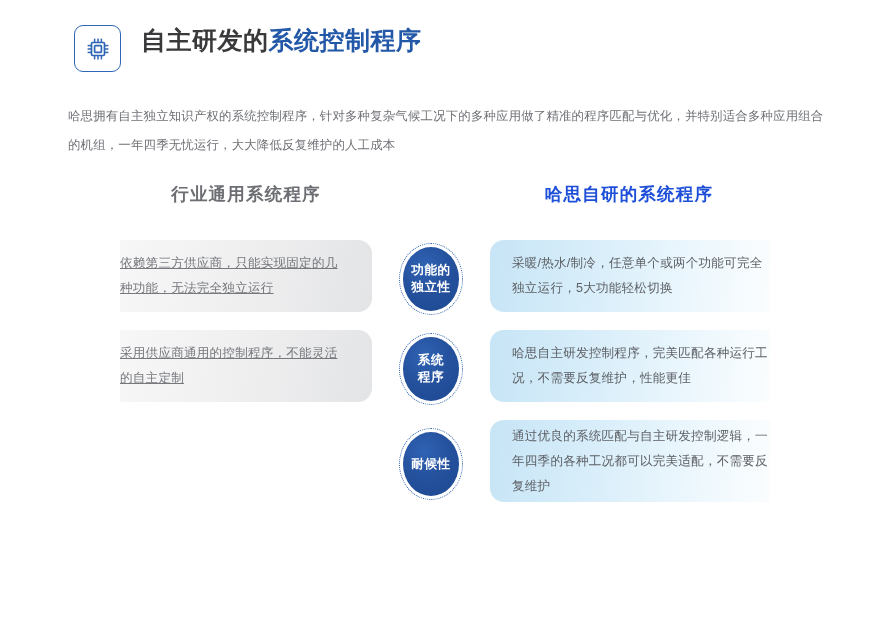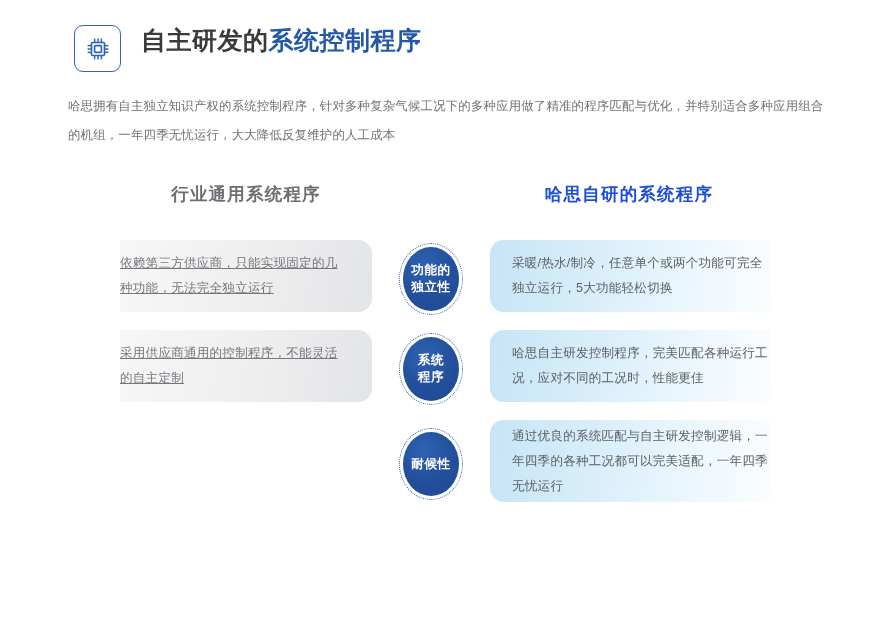--- a/index.html
+++ b/index.html
@@ -25,21 +25,21 @@
   .head-title { font-size:25px; line-height:32px; font-weight:700; letter-spacing:.5px; white-space:nowrap; }
   .head-title .t-dark { color:#3a3a3c; }
   .head-title .t-blue { color:#2358a8; }
   .head-sub {
     margin-top:7px; font-size:7.4px; letter-spacing:1.35px;
     color:#c3c5c9; font-weight:400; white-space:nowrap;
   }
 
   
   .intro {
-    position:absolute; left:68px; top:92px; width:760px;
+    position:absolute; left:68px; top:102px; width:760px;
     font-size:12.4px; line-height:29px; color:#6f7176; letter-spacing:.2px;
   }
 
   
   .vs-head { position:absolute; left:0; top:176px; width:890px; height:42px; }
   .vs-left {
     position:absolute; left:120px; width:252px; text-align:center;
     font-size:17.5px; font-weight:700; color:#6c6e73; letter-spacing:1.2px; top:6px;
   }
   .vs-mid {
@@ -173,31 +173,31 @@
         <span class="txt">采用供应商通用的控制程序，不能灵活的自主定制</span>
       </div>
       <div class="badge-wrap">
         <div class="badge">
           <span class="ring"></span>
           <span class="disc"></span>
           <span class="blabel"><span>系统</span><br><span>程序</span></span>
         </div>
       </div>
       <div class="card card-right">
-        <span class="txt">哈思自主研发控制程序，完美匹配各种运行工况，应对不同的工况时，性能更佳</span>
+        <span class="txt">哈思自主研发控制程序，完美匹配各种运行工况，不需要反复维护，性能更佳</span>
       </div>
     </div>
 
     <div class="row r3">
       <div class="badge-wrap">
         <div class="badge">
           <span class="ring"></span>
           <span class="disc"></span>
           <span class="blabel"><span>耐候性</span></span>
         </div>
       </div>
       <div class="card card-right">
-        <span class="txt">通过优良的系统匹配与自主研发控制逻辑，一年四季的各种工况都可以完美适配，一年四季无忧运行</span>
+        <span class="txt">通过优良的系统匹配与自主研发控制逻辑，一年四季的各种工况都可以完美适配，不需要反复维护</span>
       </div>
     </div>
 
   </div>
 </div>
 
 </body></html>

